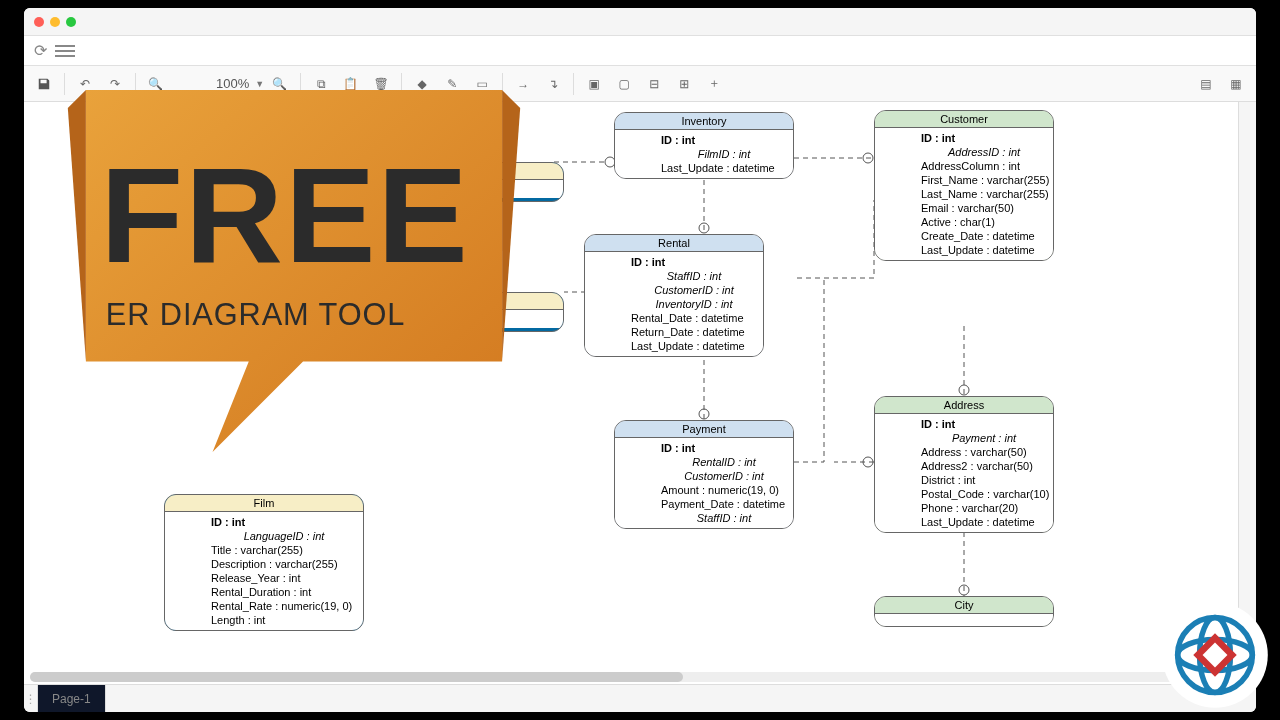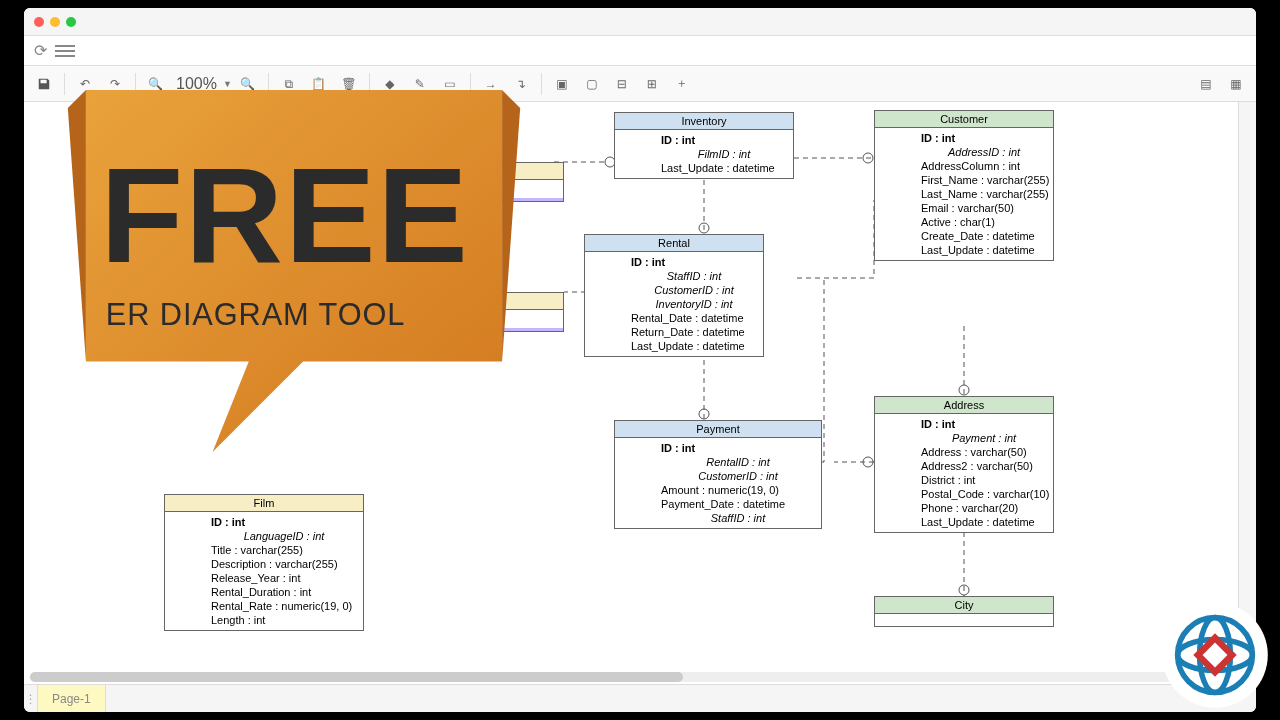--- a/index.html
+++ b/index.html
@@ -7,47 +7,47 @@
   .frame { position: absolute; left: 24px; top: 8px; width: 1232px; height: 704px; background: #fff; border-radius: 6px; box-shadow: 0 2px 10px rgba(0,0,0,0.3); overflow: hidden; }
   .titlebar { height: 28px; background: #f5f5f5; border-bottom: 1px solid #e0e0e0; display: flex; align-items: center; padding: 0 10px; gap: 6px; }
   .mac-dot { width: 10px; height: 10px; border-radius: 50%; }
   .url-bar { height: 30px; display: flex; align-items: center; padding: 0 10px; gap: 8px; border-bottom: 1px solid #e0e0e0; }
   .url-input { flex: 1; font-size: 12px; color: #555; outline: none; border: none; }
   .hamburger { width: 20px; height: 20px; display: flex; flex-direction: column; justify-content: center; gap: 3px; cursor: pointer; }
   .hamburger span { height: 2px; background: #888; }
   .toolbar { height: 36px; background: #f9f9f9; border-bottom: 1px solid #ddd; display: flex; align-items: center; padding: 0 6px; gap: 2px; font-size: 12px; color: #555; }
   .tb-btn { width: 28px; height: 28px; display: flex; align-items: center; justify-content: center; border-radius: 3px; cursor: pointer; color: #666; }
   .tb-sep { width: 1px; height: 22px; background: #ddd; margin: 0 4px; }
-  .zoom-text { font-size: 16px; padding: 0 4px; }
+  .zoom-text { font-size: 13px; padding: 0 4px; margin-left: 40px; }
   .workspace { display: flex; height: calc(100% - 28px - 30px - 36px - 28px); }
   .sidebar { width: 230px; background: #fafafa; border-right: 1px solid #ddd; padding: 6px; font-size: 12px; }
   .search-box { width: 100%; padding: 4px 6px; border: 1px solid #ccc; border-radius: 3px; font-size: 12px; margin-bottom: 8px; }
   .side-group { border-top: 1px solid #e0e0e0; padding: 6px 0; }
   .side-title { font-size: 11px; color: #555; padding: 2px 4px; display: flex; align-items: center; gap: 4px; }
   .side-shape { margin: 4px 6px; display: flex; align-items: center; gap: 6px; }
   .shape-icon { width: 24px; height: 14px; border: 1px solid #666; border-radius: 2px; }
   .canvas-wrap { flex: 1; position: relative; overflow: hidden; background: #fff; }
   .canvas { position: absolute; inset: 0; }
-  .entity { position: absolute; border: 1px solid #666; border-radius: 0; font-size: 11px; overflow: hidden; }
+  .entity { position: absolute; border: 1px solid #666; border-radius: 12px; font-size: 11px; overflow: hidden; }
   .entity .hdr { text-align: center; font-size: 11px; padding: 2px 4px; border-bottom: 1px solid #666; }
   .entity .body { background: #fff; padding: 3px 6px; }
   .entity .row { white-space: nowrap; line-height: 14px; padding-left: 40px; }
   .bold { font-weight: bold; }
   .ital { font-style: italic; text-align: center; }
   .blue .hdr { background: #cfe0f0; }
   .blue { background: #e8eef9; }
   .green .hdr { background: #d0e6cc; }
   .green { background: #e9f3e5; }
   .yellow .hdr { background: #f7eec6; }
-  .yellow { background: #c4b5fd; }
+  .yellow { background: #0369a1; }
   .right-strip { width: 18px; background: #f5f5f5; border-left: 1px solid #ddd; }
   .bottom-bar { height: 28px; background: #f5f5f5; border-top: 1px solid #ddd; display: flex; align-items: center; font-size: 12px; color: #555; }
   .bottom-left { width: 230px; padding: 0 10px; border-right: 1px solid #ddd; height: 100%; display: flex; align-items: center; }
   .tab-handle { width: 14px; height: 100%; display: flex; align-items: center; justify-content: center; color: #aaa; border-right: 1px solid #ddd; }
-  .page-tab { padding: 0 14px; height: 100%; display: flex; align-items: center; background: #fef9c3; border-right: 1px solid #ddd; color: #888; }
+  .page-tab { padding: 0 14px; height: 100%; display: flex; align-items: center; background: #0f172a; border-right: 1px solid #ddd; color: #888; }
   
   .promo { position: absolute; left: 44px; top: 90px; width: 500px; height: 380px; }
   .promo svg { width: 100%; height: 100%; }
   .promo-text-main { font-family: 'Arial Black', Arial, sans-serif; font-weight: 900; font-size: 150px; letter-spacing: 2px; fill: #2b2b2b; }
   .promo-text-sub { font-family: Arial; font-size: 34px; letter-spacing: 1px; fill: #2b2b2b; }
   
   .logo { position: absolute; right: 10px; bottom: 10px; width: 110px; height: 110px; }
   .hscroll { position: absolute; left: 6px; right: 20px; bottom: 2px; height: 10px; background: #eee; border-radius: 5px; }
   .hscroll-thumb { position: absolute; left: 0; width: 55%; top: 0; bottom: 0; background: #ccc; border-radius: 5px; }
   svg text { user-select: none; }
@@ -149,21 +149,21 @@
             <div class="row bold">ID : int</div>
             <div class="row ital">StaffID : int</div>
             <div class="row ital">CustomerID : int</div>
             <div class="row ital">InventoryID : int</div>
             <div class="row">Rental_Date : datetime</div>
             <div class="row">Return_Date : datetime</div>
             <div class="row">Last_Update : datetime</div>
           </div>
       </div>
 
-      <div class="entity blue" style="left:590px; top:318px; width:208px">
+      <div class="entity blue" style="left:590px; top:318px; width:180px">
         <div class="hdr">Payment</div>
         <div class="body">
             <div class="row bold">ID : int</div>
             <div class="row ital">RentalID : int</div>
             <div class="row ital">CustomerID : int</div>
             <div class="row">Amount : numeric(19, 0)</div>
             <div class="row">Payment_Date : datetime</div>
             <div class="row ital">StaffID : int</div>
           </div>
       </div>

